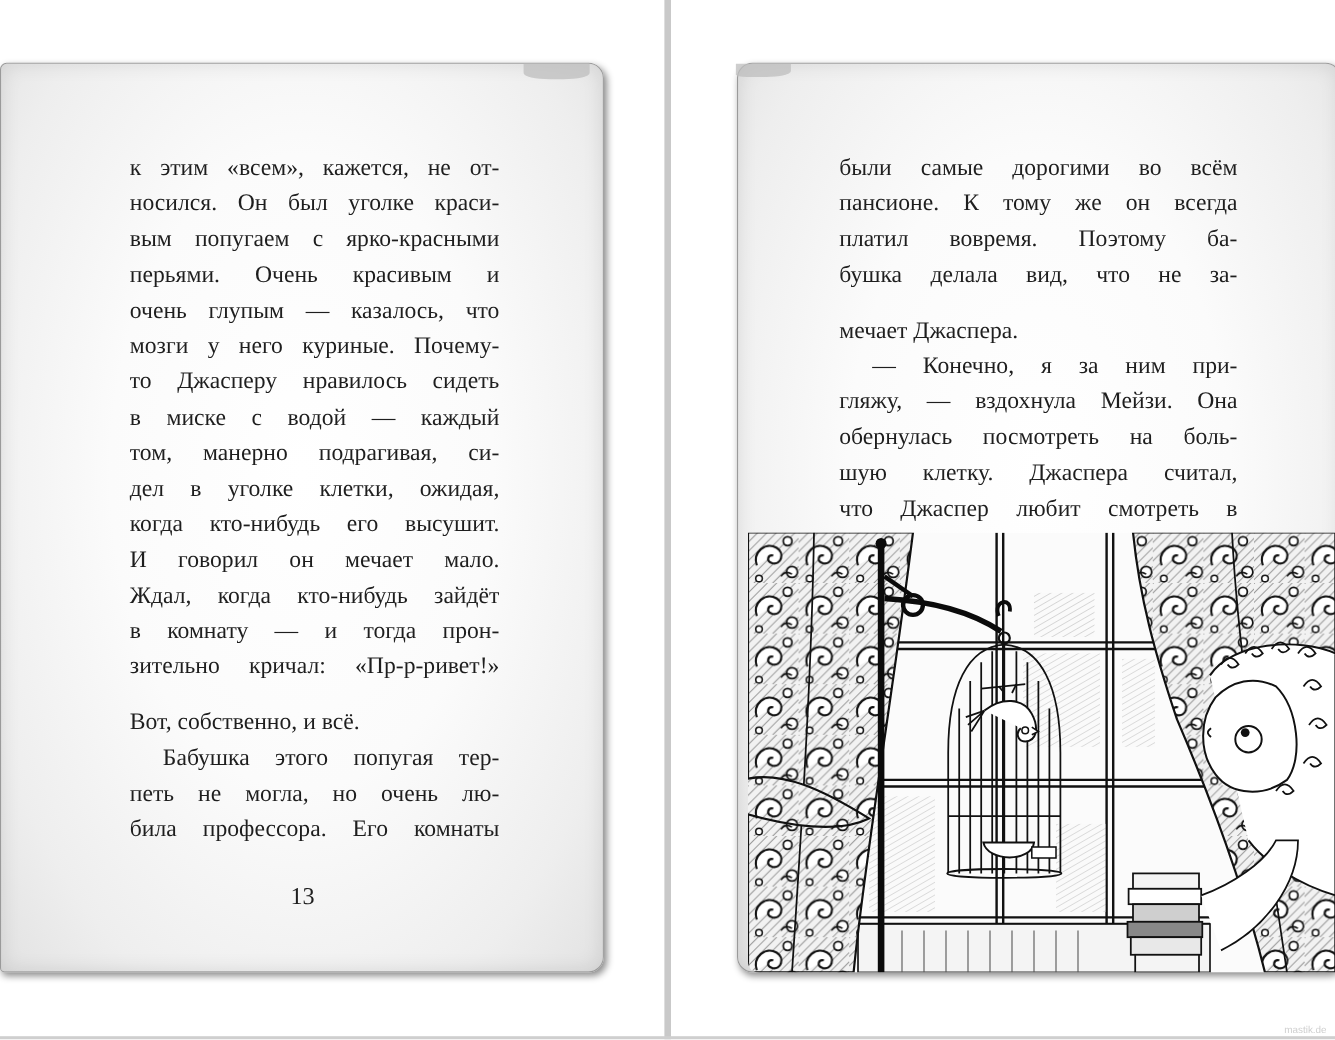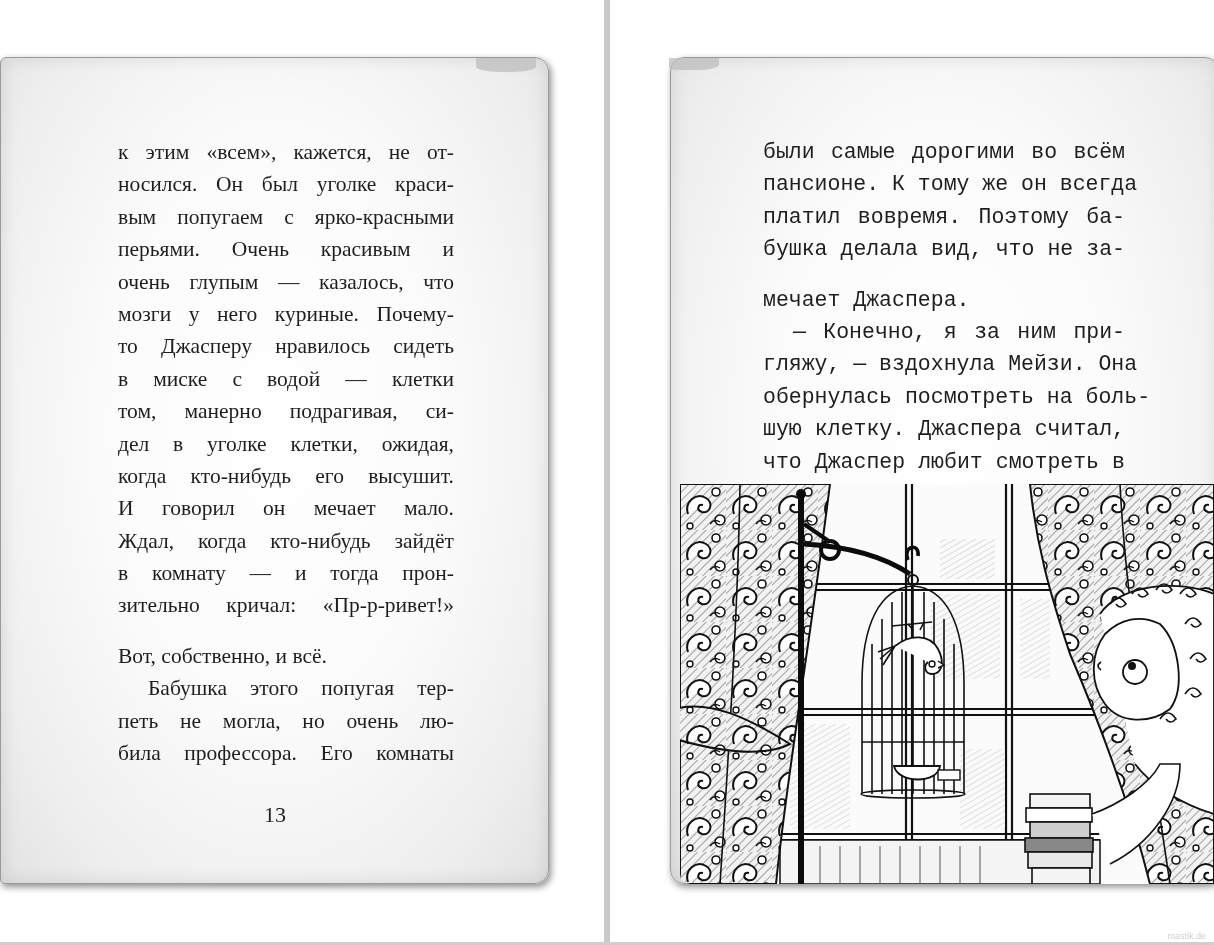--- a/index.html
+++ b/index.html
@@ -31,21 +31,21 @@
     .text-block {
       position:absolute; color:#1e1e1e; font-size:21.5px; line-height:32.4px;
     }
     .text-line {
       display:block; text-align:justify; text-align-last:justify; white-space:nowrap;
       height:32.4px;
     }
     .text-line.last { text-align-last:left;margin-top:18px; }
     .text-line.indent { padding-left:30px; }
     .left-text  { left:118px; top:136px; width:336px; }
-    .right-text { left:763px; top:136px; width:362px;font-family:Liberation Mono, monospace; }
+    .right-text { left:763px; top:136px; width:362px; }
     .page-number {
       position:absolute; left:250px; top:802px; width:50px; text-align:center;
       font-size:22px; color:#1e1e1e;
     }
     .illustration {
       position:absolute; left:680px; top:484px; width:534px; height:400px;
       overflow:hidden; border-bottom-left-radius:10px;
     }
     .watermark {
       position:absolute; right:8px; bottom:4px; font-size:9px; color:#cfcfcf;
@@ -63,21 +63,21 @@
   <div class="stain" style="left:475px; top:0; width:60px; height:14px;"></div>
 </div>
 <div class="text-block left-text">
   <span class="text-line">к этим «всем», кажется, не от-</span>
   <span class="text-line">носился. Он был уголке краси-</span>
   <span class="text-line">вым попугаем с ярко-красными</span>
   <span class="text-line">перьями. Очень красивым и</span>
   <span class="text-line">очень глупым — казалось, что</span>
   <span class="text-line">мозги у него куриные. Почему-</span>
   <span class="text-line">то Джасперу нравилось сидеть</span>
-  <span class="text-line">в миске с водой — клетки</span>
+  <span class="text-line">в миске с водой — каждый</span>
   <span class="text-line">том, манерно подрагивая, си-</span>
   <span class="text-line">дел в уголке клетки, ожидая,</span>
   <span class="text-line">когда кто-нибудь его высушит.</span>
   <span class="text-line">И говорил он мечает мало.</span>
   <span class="text-line">Ждал, когда кто-нибудь зайдёт</span>
   <span class="text-line">в комнату — и тогда прон-</span>
   <span class="text-line">зительно кричал: «Пр-р-ривет!»</span>
   <span class="text-line last">Вот, собственно, и всё.</span>
   <span class="text-line indent">Бабушка этого попугая тер-</span>
   <span class="text-line">петь не могла, но очень лю-</span>

